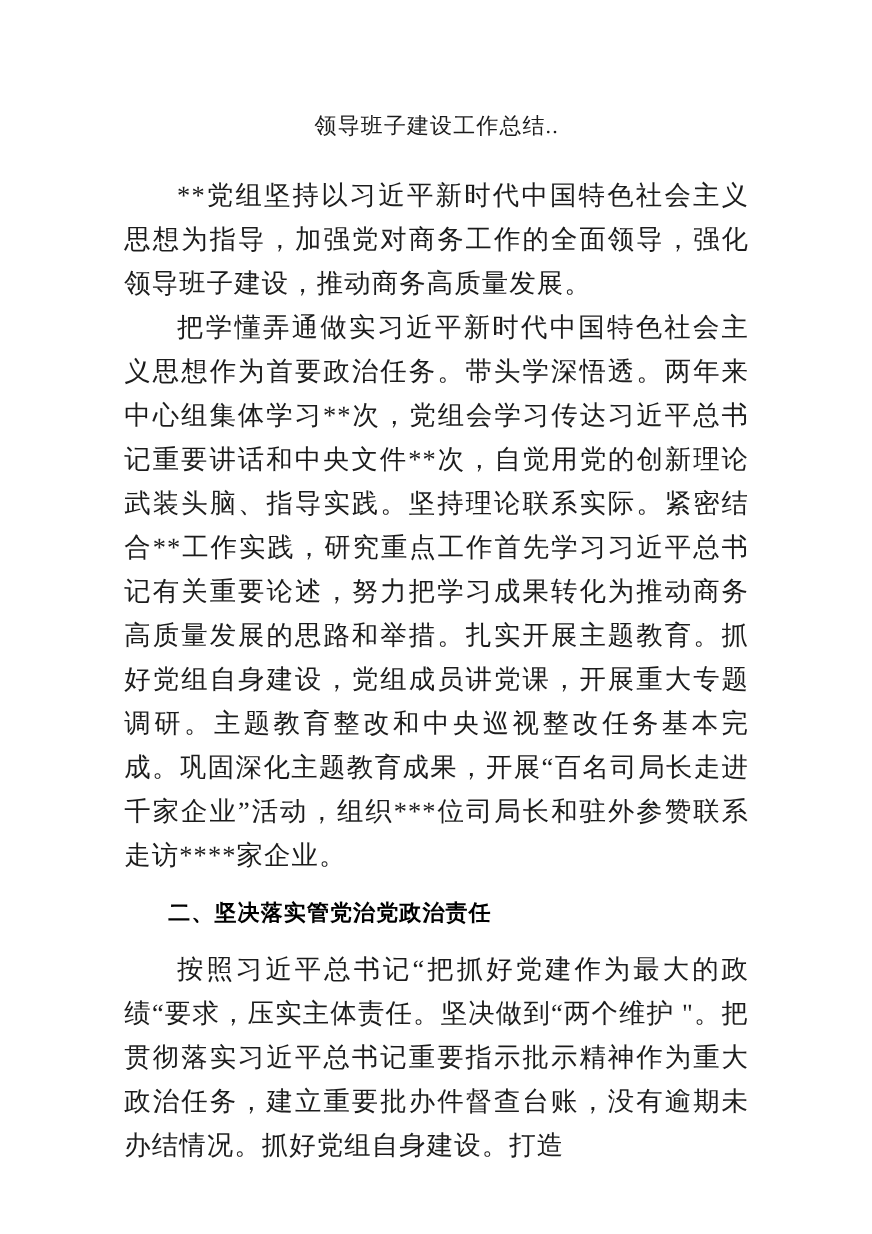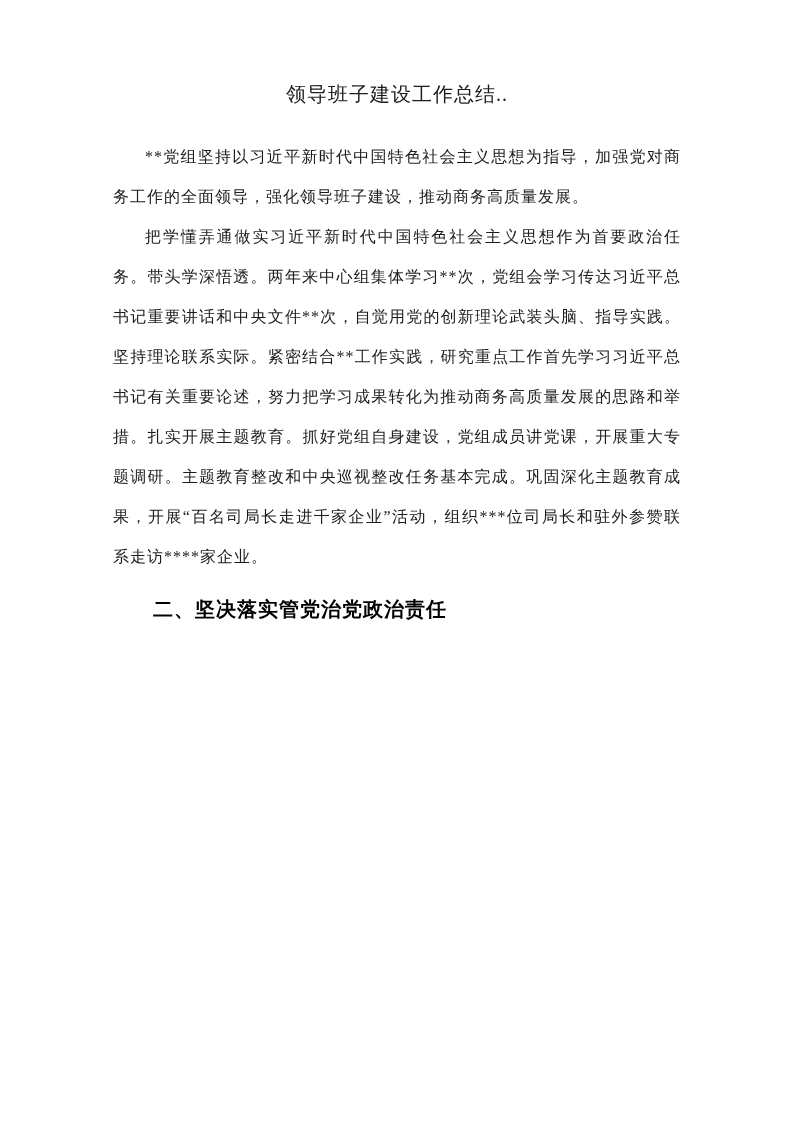--- a/index.html
+++ b/index.html
@@ -11,34 +11,34 @@
     width: 793px;
     height: 1122px;
     overflow: hidden;
     font-family: "Liberation Serif", "DejaVu Serif", serif;
     color: #1c1c1c;
   }
   .page {
     box-sizing: border-box;
     width: 793px;
     height: 1122px;
-    padding: 74px 112px 40px 113px;
+    padding: 95px 112px 40px 113px;
     background: #ffffff;
   }
   .doc-title {
     font-size: 20px;
     line-height: 40px;
     letter-spacing: 1px;
     text-align: center;
     font-weight: 400;
     margin: 0 0 23px 0;
     color: #1c1c1c;
   }
   .para {
-    font-size: 16px;
+    font-size: 24px;
     line-height: 40px;
     letter-spacing: 1px;
     text-align: justify;
     text-indent: 2em;
     margin: 0;
     font-weight: 400;
     color: #1c1c1c;
     word-break: break-all;
   }
   .heading {
@@ -57,13 +57,14 @@
 <div class="page">
   <div class="doc-title">领导班子建设工作总结..</div>
 
   <p class="para">**党组坚持以习近平新时代中国特色社会主义思想为指导，加强党对商务工作的全面领导，强化领导班子建设，推动商务高质量发展。</p>
 
 
   <p class="para">把学懂弄通做实习近平新时代中国特色社会主义思想作为首要政治任务。带头学深悟透。两年来中心组集体学习**次，党组会学习传达习近平总书记重要讲话和中央文件**次，自觉用党的创新理论武装头脑、指导实践。坚持理论联系实际。紧密结合**工作实践，研究重点工作首先学习习近平总书记有关重要论述，努力把学习成果转化为推动商务高质量发展的思路和举措。扎实开展主题教育。抓好党组自身建设，党组成员讲党课，开展重大专题调研。主题教育整改和中央巡视整改任务基本完成。巩固深化主题教育成果，开展“百名司局长走进千家企业”活动，组织***位司局长和驻外参赞联系走访****家企业。</p>
 
   <h2 class="heading">二、坚决落实管党治党政治责任</h2>
 
+  <p class="para">按照习近平总书记“把抓好党建作为最大的政绩“要求，压实主体责任。坚决做到“两个维护 "。把贯彻落实习近平总书记重要指示批示精神作为重大政治任务，建立重要批办件督查台账，没有逾期未办结情况。抓好党组自身建设。打造</p>
 </div>
 
 </body></html>

